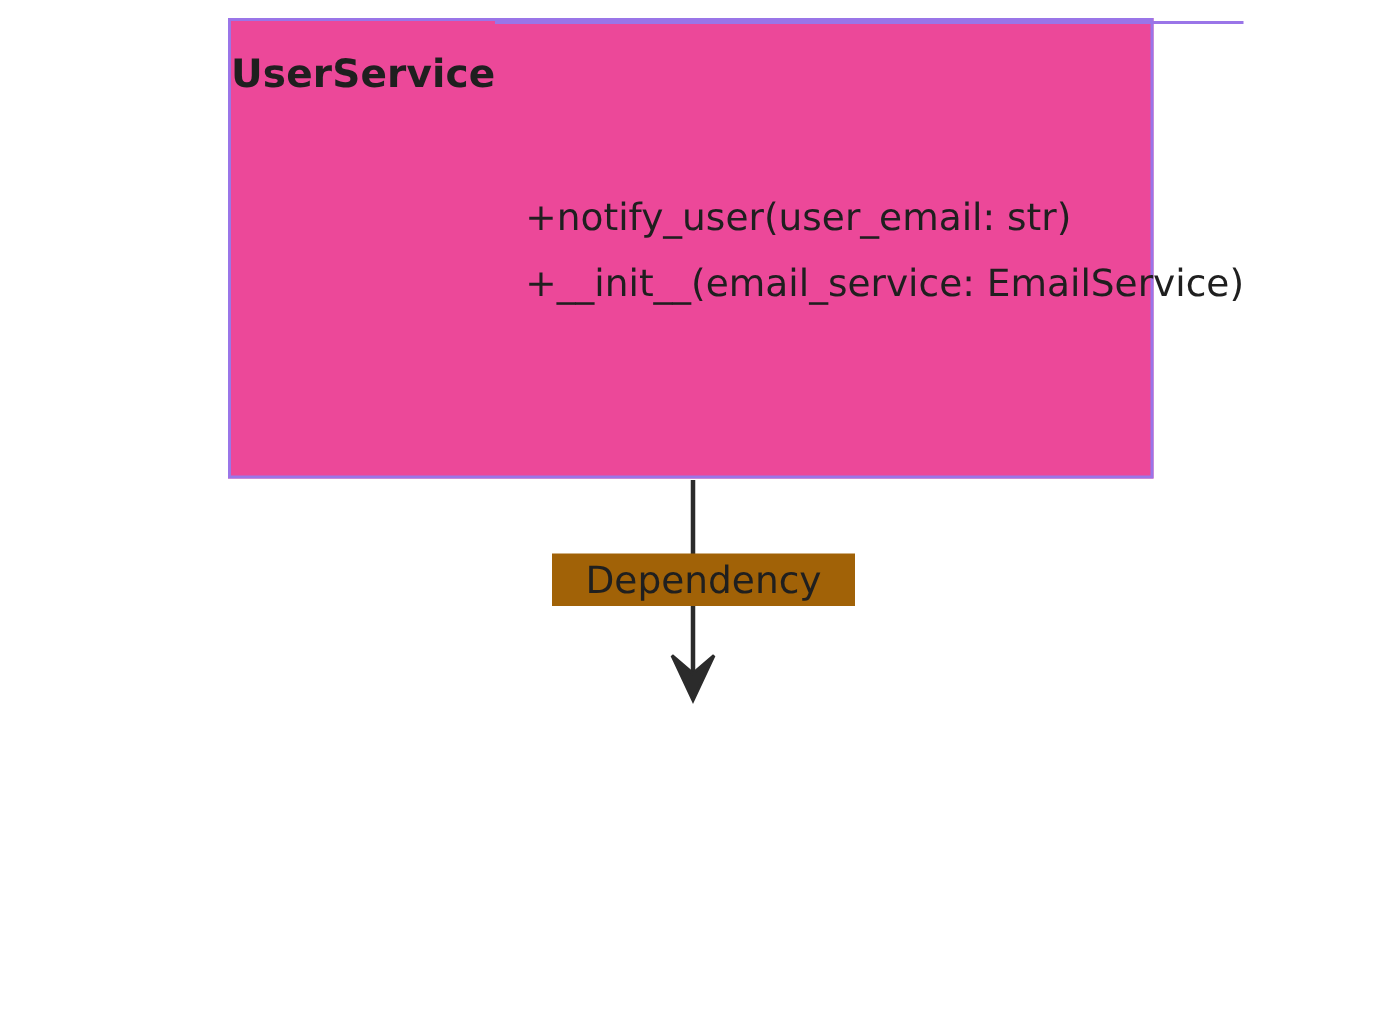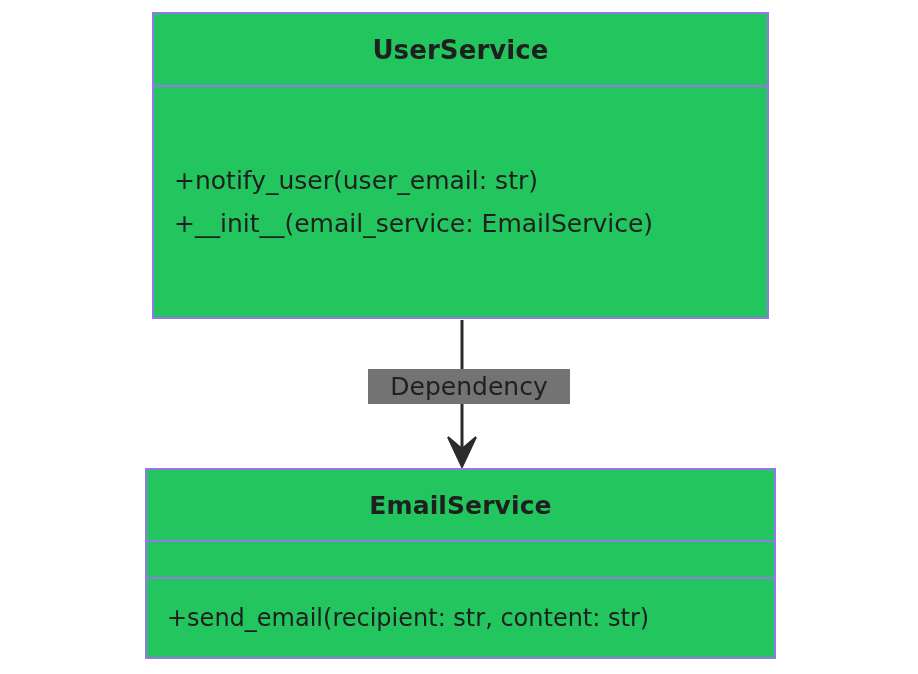--- a/index.html
+++ b/index.html
@@ -20,24 +20,24 @@
     position: absolute;
     inset: 0;
     width: 918px;
     height: 674px;
   }
 
   
   .uml-class {
     position: absolute;
     box-sizing: border-box;
-    background: #22c55e;
+    background: #ec4899;
     border: 2px solid #9a75e8;
     display: flex;
-    flex-direction: column;
+    flex-direction: row;
   }
 
   .uml-class.top {
     left: 152px;
     top: 12px;
     width: 617px;
     height: 307px;
   }
 
   .uml-class.bottom {
@@ -117,21 +117,21 @@
     height: 674px;
     pointer-events: none;
   }
 
   .edge-label {
     position: absolute;
     left: 368px;
     top: 369px;
     width: 202px;
     height: 35px;
-    background: #737373;
+    background: #a16207;
     display: flex;
     align-items: center;
     justify-content: center;
     font-size: 25px;
     color: #1f1f1f;
     white-space: nowrap;
   }
 </style>
 </head>
 <body>
@@ -146,21 +146,14 @@
     </div>
   </div>
 
   <svg class="edge-svg" viewBox="0 0 918 674" width="918" height="674">
     <line x1="462" y1="320" x2="462" y2="455" stroke="#2b2b2b" stroke-width="3"></line>
     <path d="M 448 437 L 462 467 L 476 437 L 462 449 Z" fill="#2b2b2b" stroke="#2b2b2b" stroke-width="2" stroke-linejoin="miter"></path>
   </svg>
 
   <div class="edge-label">Dependency</div>
 
-  <div class="uml-class bottom">
-    <div class="class-title">EmailService</div>
-    <div class="compartment attrs"></div>
-    <div class="compartment methods">
-      <div class="member">+send_email(recipient: str, content: str)</div>
-    </div>
-  </div>
 
 </div>
 
 </body></html>

